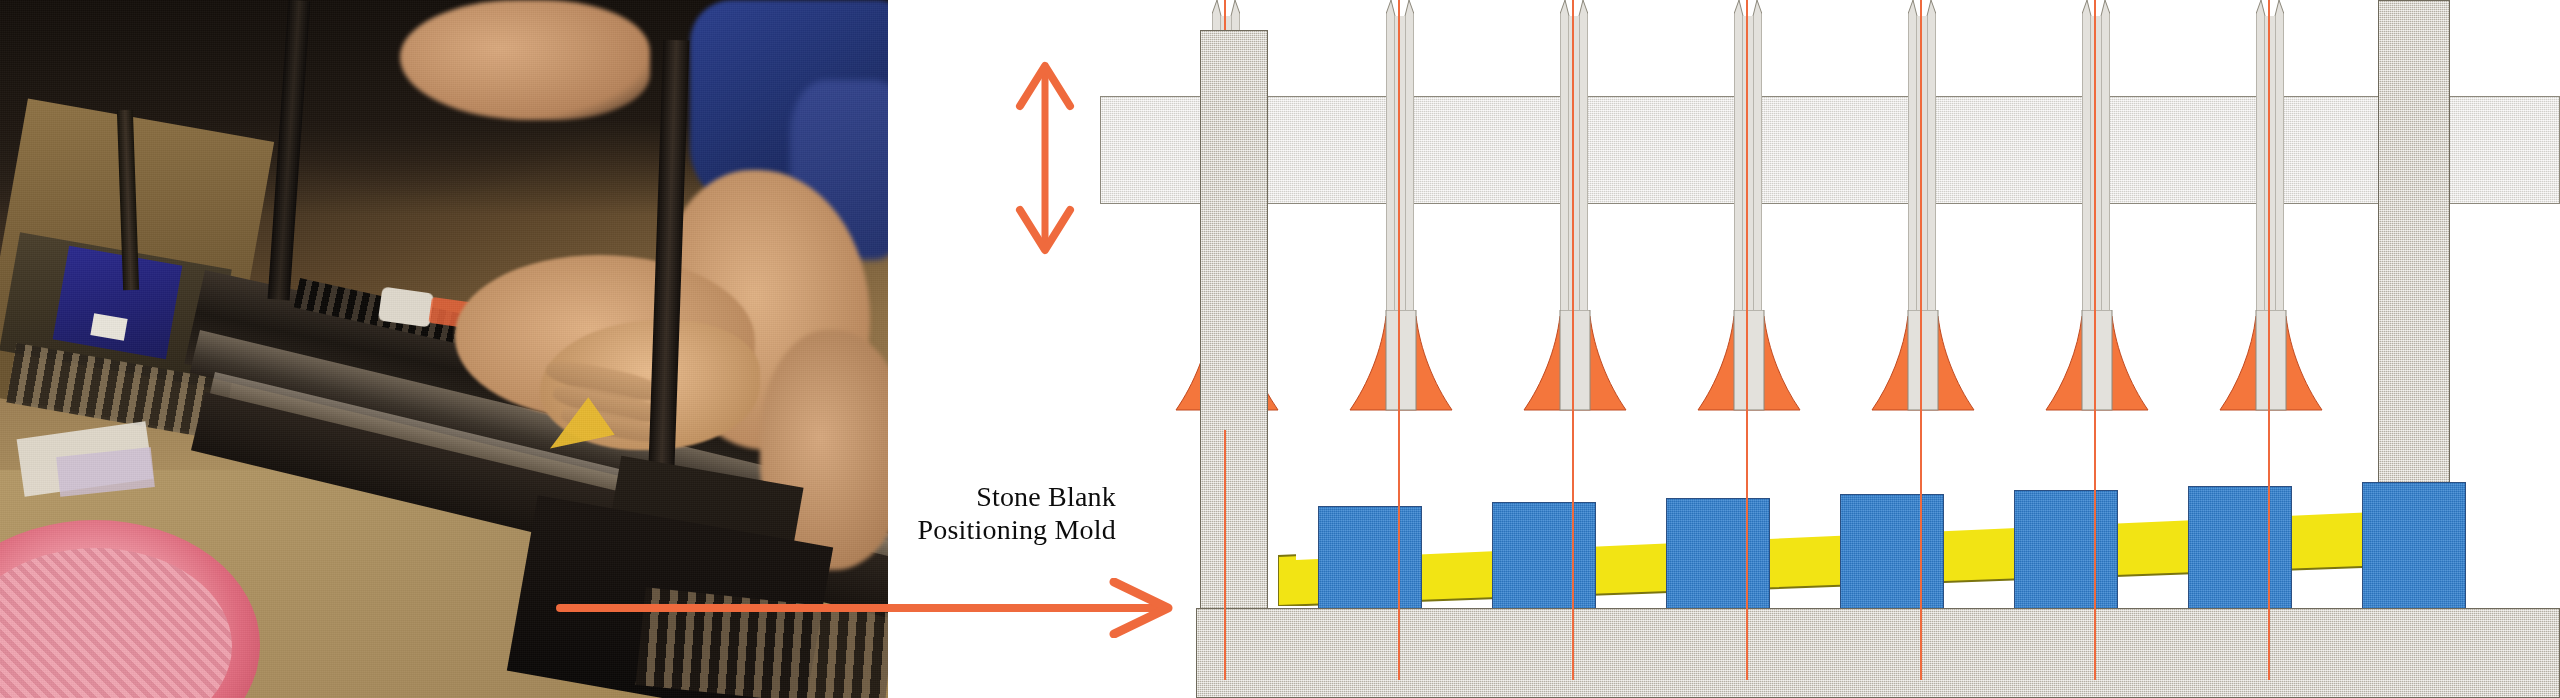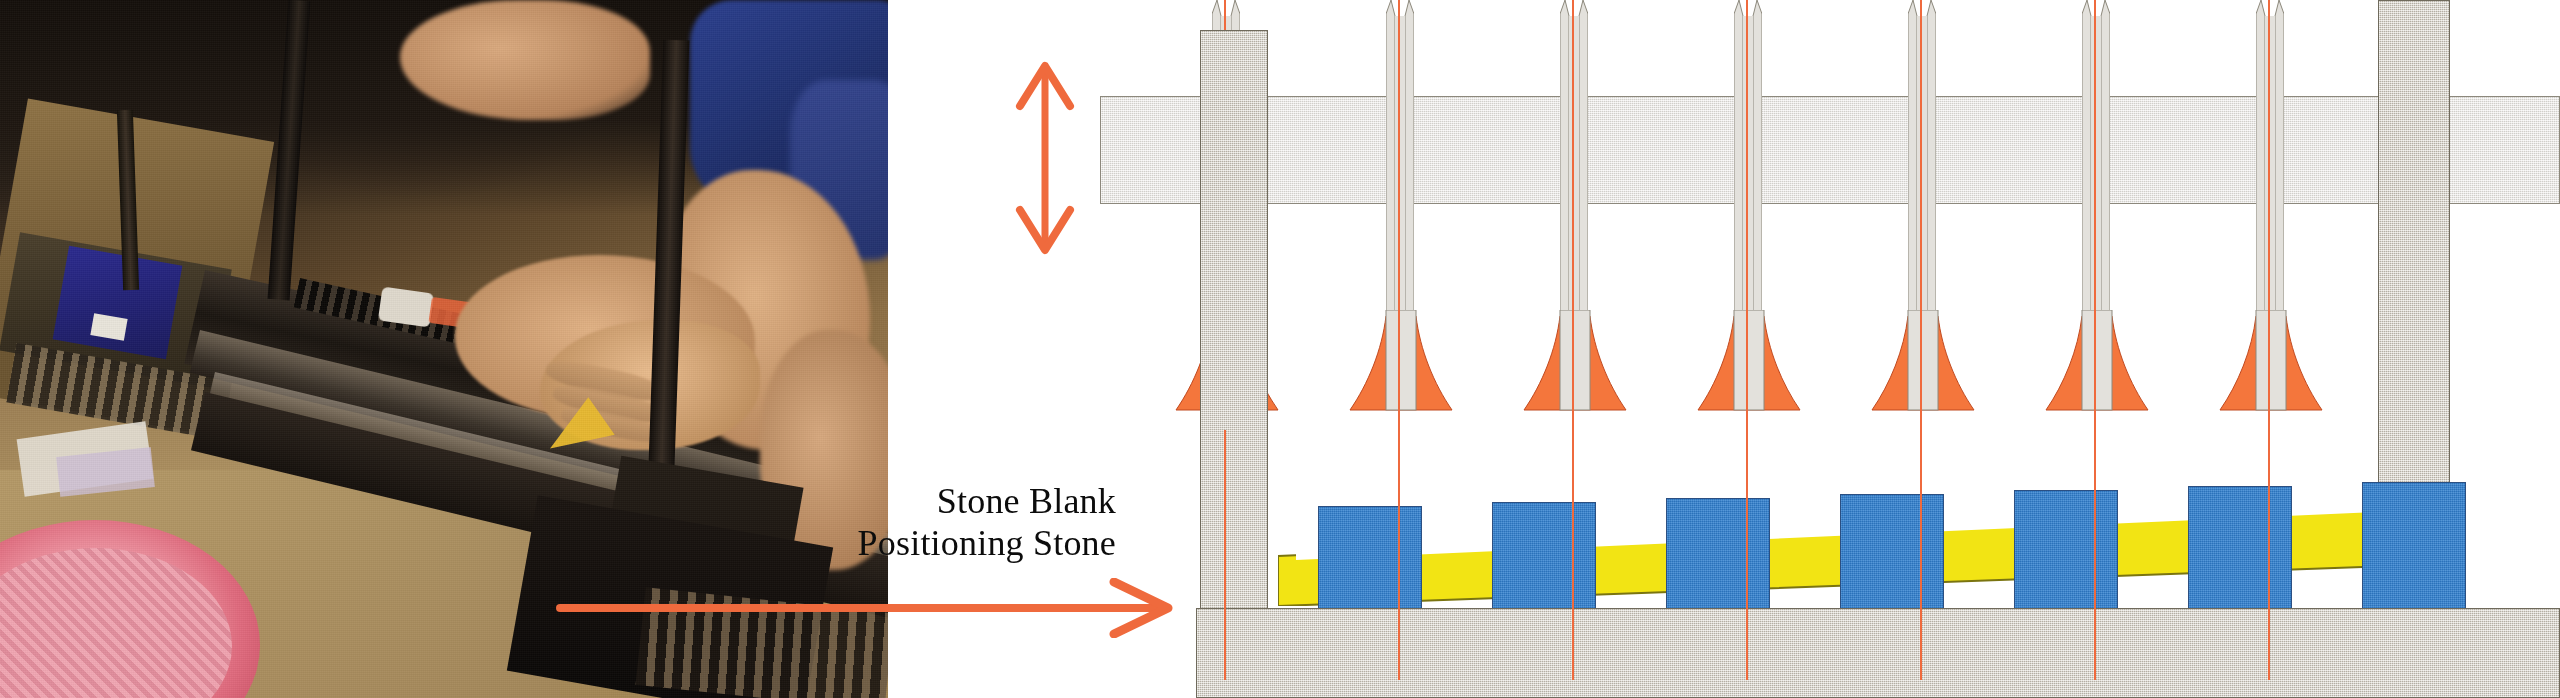--- a/index.html
+++ b/index.html
@@ -124,21 +124,21 @@
   .mold svg{display:block;}
 
   .blk{position:absolute;width:104px;background:#2f7fd0;border:1px solid #2b4f82;box-sizing:border-box;
     background-image:repeating-linear-gradient(0deg,rgba(255,255,255,.10) 0 1px,rgba(0,0,0,.06) 1px 2px),
                      repeating-linear-gradient(90deg,rgba(255,255,255,.09) 0 1px,rgba(0,0,0,.05) 1px 2px);}
 
   .vdbl{position:absolute;left:126px;top:58px;width:62px;height:200px;}
   .vdbl svg{display:block;}
 
   .label{position:absolute;left:-332px;top:480px;width:560px;text-align:right;
-    font-family:"Liberation Serif",serif;font-size:36px;line-height:1.18;color:#0c0c0c;letter-spacing:.2px;}
+    font-family:"Liberation Serif",serif;font-size:28px;line-height:1.18;color:#0c0c0c;letter-spacing:.2px;}
   .harrow{position:absolute;left:-332px;top:578px;width:628px;height:60px;}
   .harrow svg{display:block;}
 </style>
 </head>
 <body>
 
 <div id="root">
 
   <div class="photo">
     <div class="ph-layer ph-bg"></div>
@@ -344,21 +344,21 @@
     <div class="vdbl">
       <svg width="62" height="200" viewBox="0 0 62 200">
         <line x1="31" y1="14" x2="31" y2="186" stroke="#ef6a3d" stroke-width="7"></line>
         <polyline points="6,48 31,8 56,48" fill="none" stroke="#ef6a3d" stroke-width="8" stroke-linecap="round" stroke-linejoin="round"></polyline>
         <polyline points="6,152 31,192 56,152" fill="none" stroke="#ef6a3d" stroke-width="8" stroke-linecap="round" stroke-linejoin="round"></polyline>
       </svg>
     </div>
 
     <div class="label">
       <div>Stone Blank</div>
-      <div>Positioning Stone</div>
+      <div>Positioning Mold</div>
     </div>
 
     <div class="harrow">
       <svg width="628" height="60" viewBox="0 0 628 60">
         <line x1="4" y1="30" x2="600" y2="30" stroke="#ef6a3d" stroke-width="8" stroke-linecap="round"></line>
         <polyline points="558,4 612,30 558,56" fill="none" stroke="#ef6a3d" stroke-width="9" stroke-linecap="round" stroke-linejoin="round"></polyline>
       </svg>
     </div>
 
   </div>

